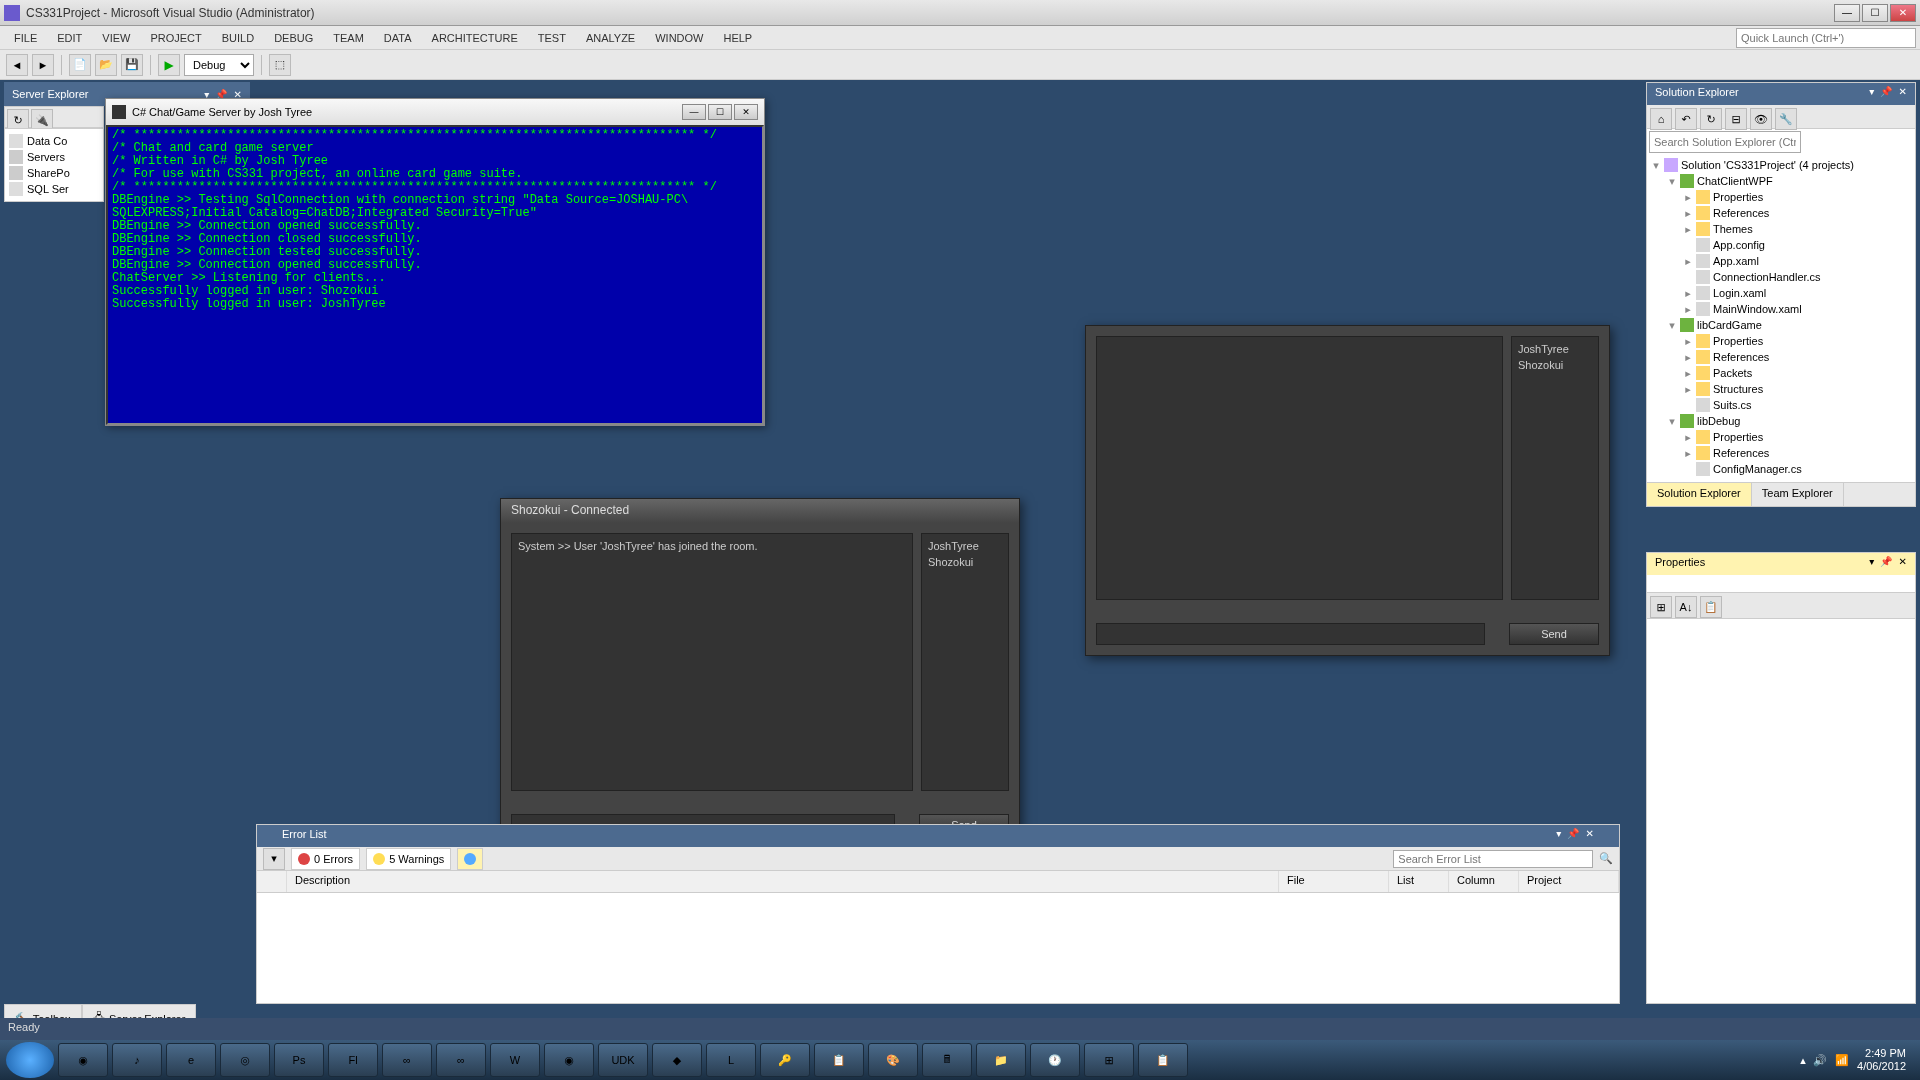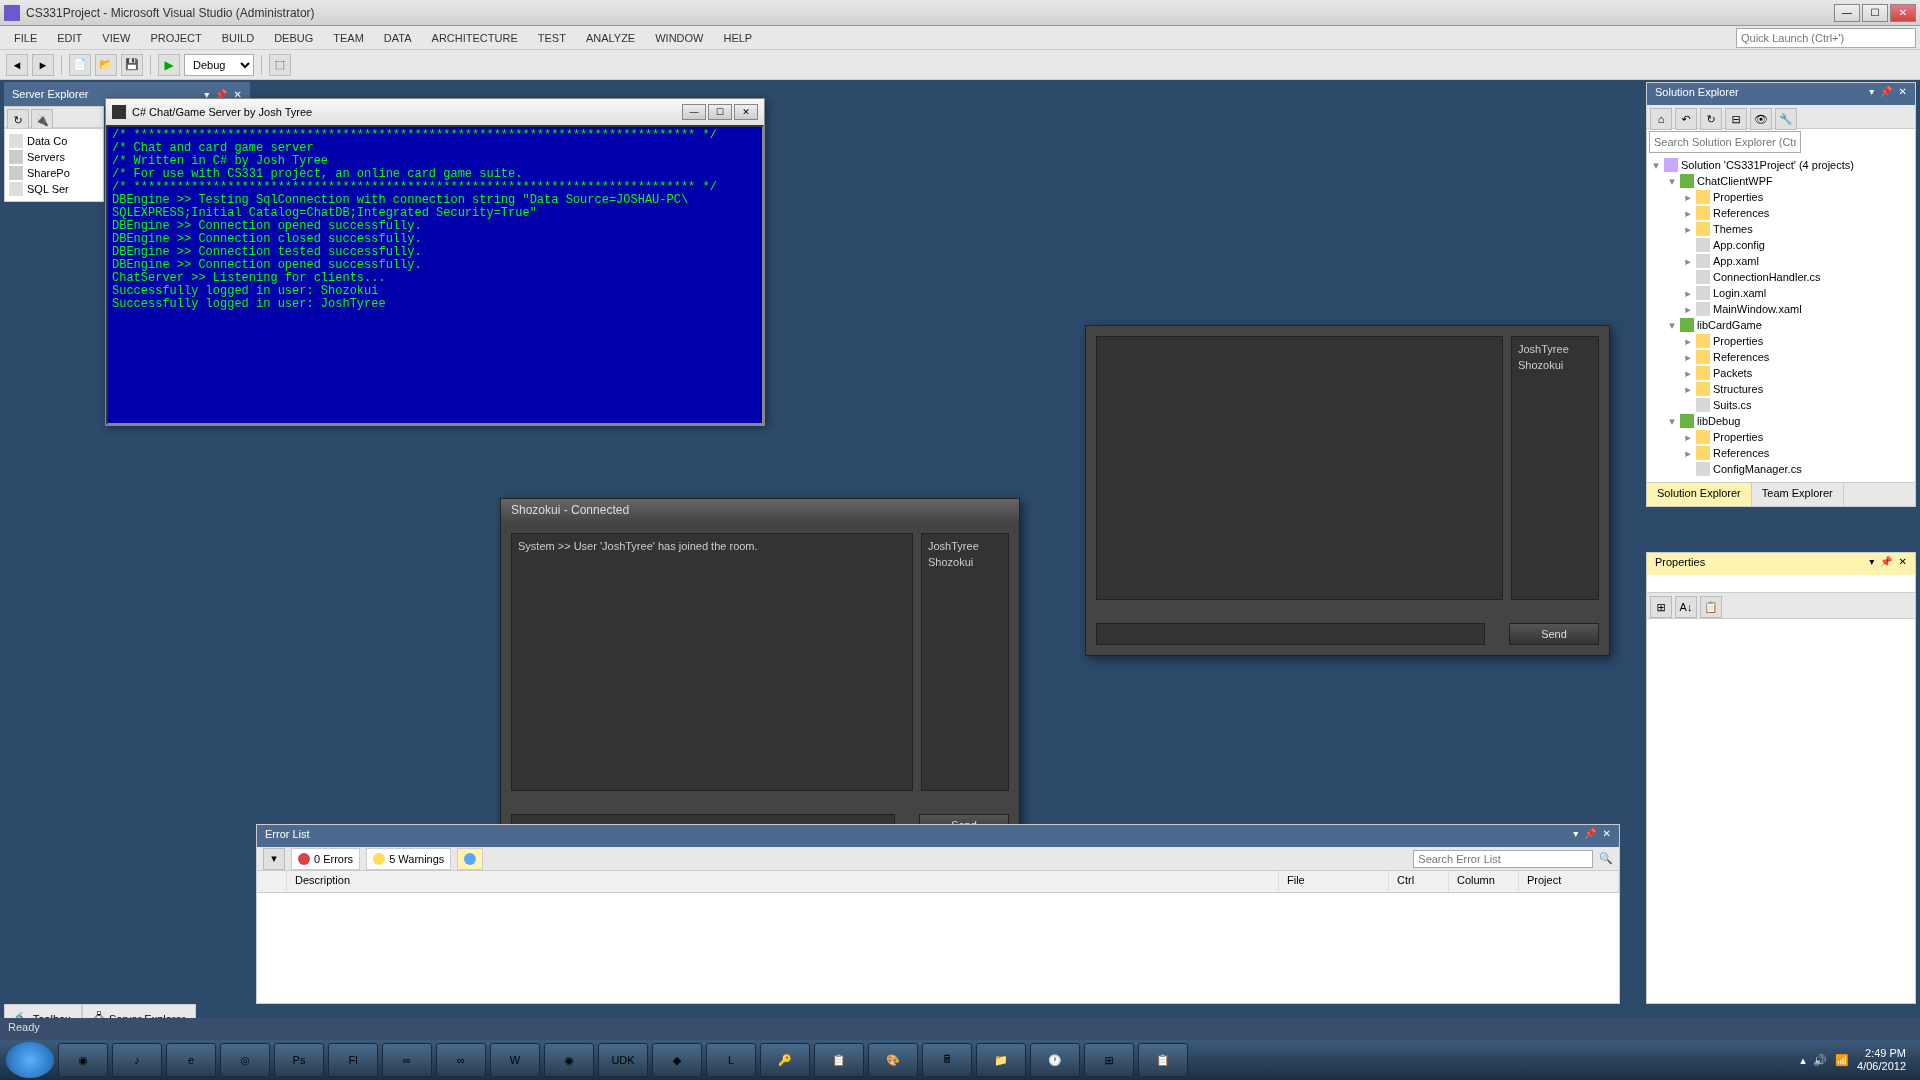--- a/index.html
+++ b/index.html
@@ -59,25 +59,25 @@
 
 .chat1 { left:500px; top:498px; width:520px; }
 .chat1 .chat-msgs { height:258px; }
 .chat1 .chat-users { height:258px; }
 .chat2 { left:1085px; top:325px; width:525px; }
 .chat2 .chat-msgs { height:264px; }
 .chat2 .chat-users { height:264px; }
 
 
 .errorlist { position:absolute; left:256px; top:824px; right:300px; height:180px; background:#fff; border:1px solid #ccc; }
-.el-title { height:22px; background:#4c6a8f; color:#fff; padding:3px 8px; display:flex; }
+.el-title { height:22px; background:#4c6a8f; color:#fff; padding:3px 25px; display:flex; }
 .el-tb { height:24px; background:#e8e8e8; border-bottom:1px solid #ccc; display:flex; align-items:center; gap:6px; padding:0 6px; }
 .el-pill { display:flex; align-items:center; gap:4px; padding:4px 6px; border:1px solid #ccc; background:#fff; cursor:pointer; }
 .el-pill.sel { background:#fff3b0; }
-.el-search { margin-left:auto; width:180px; height:18px; border:1px solid #aaa; padding:1px 4px; color:#888; }
+.el-search { margin-left:auto; width:200px; height:18px; border:1px solid #aaa; padding:1px 4px; color:#888; }
 .el-cols { height:22px; background:#f0f0f0; display:flex; border-bottom:1px solid #ccc; }
 .el-col { padding:3px 8px; border-right:1px solid #ddd; }
 
 
 .solexp { position:absolute; right:4px; top:82px; width:270px; bottom:573px; background:#fff; border:1px solid #ccc; }
 .se-title { height:22px; background:#4c6a8f; color:#fff; padding:3px 8px; display:flex; }
 .se-tb { height:24px; background:#e8e8e8; display:flex; gap:3px; padding:3px; border-bottom:1px solid #ccc; }
 .se-search { height:22px; border:1px solid #aaa; margin:2px; padding:2px 4px; color:#888; }
 .se-tree { padding:2px 4px; overflow:auto; position:absolute; top:72px; bottom:28px; left:0; right:0; }
 .se-row { display:flex; align-items:center; gap:3px; padding:1px 0; white-space:nowrap; }
@@ -269,21 +269,21 @@
     <div class="el-pill sel">
         <span class="err-ico err-blu"></span>
       </div>
     <input class="el-search" placeholder="Search Error List" style="">
     <span>🔍</span>
   </div>
   <div class="el-cols">
     <div class="el-col" style="width:30px"></div>
     <div class="el-col" style="flex:1">Description</div>
     <div class="el-col" style="width:110px">File</div>
-    <div class="el-col" style="width:60px">Ctrl</div>
+    <div class="el-col" style="width:60px">List</div>
     <div class="el-col" style="width:70px">Column</div>
     <div class="el-col" style="width:100px">Project</div>
   </div>
 </div>
 
 <div class="solexp">
   <div class="se-title">
     <span>Solution Explorer</span>
     <div class="pane-ctl">
       <span>▾</span>

